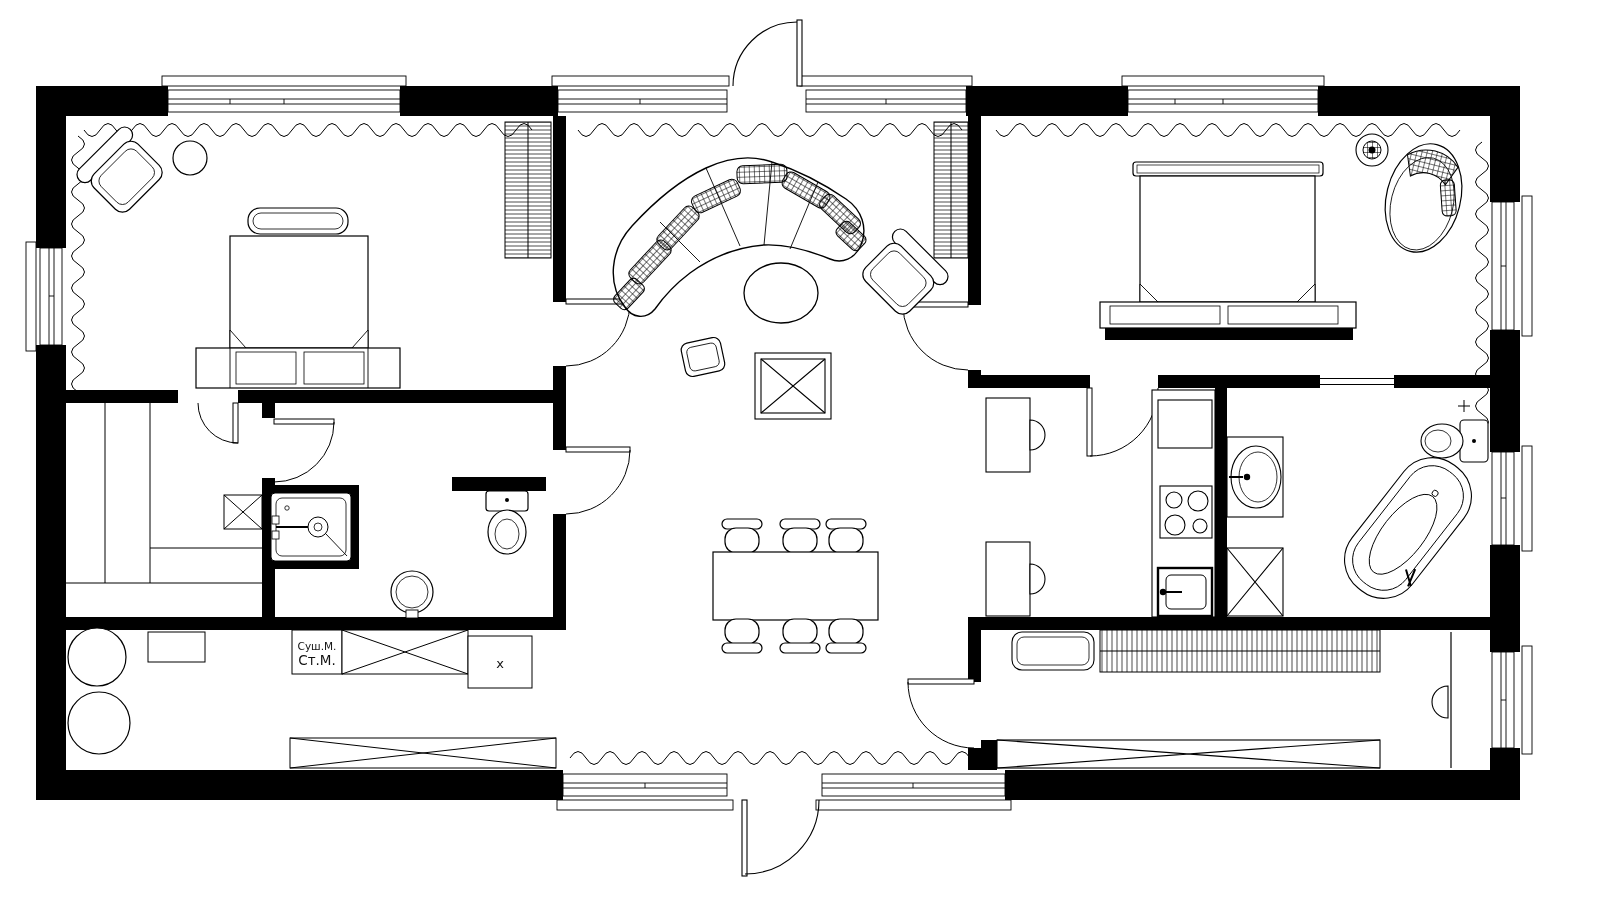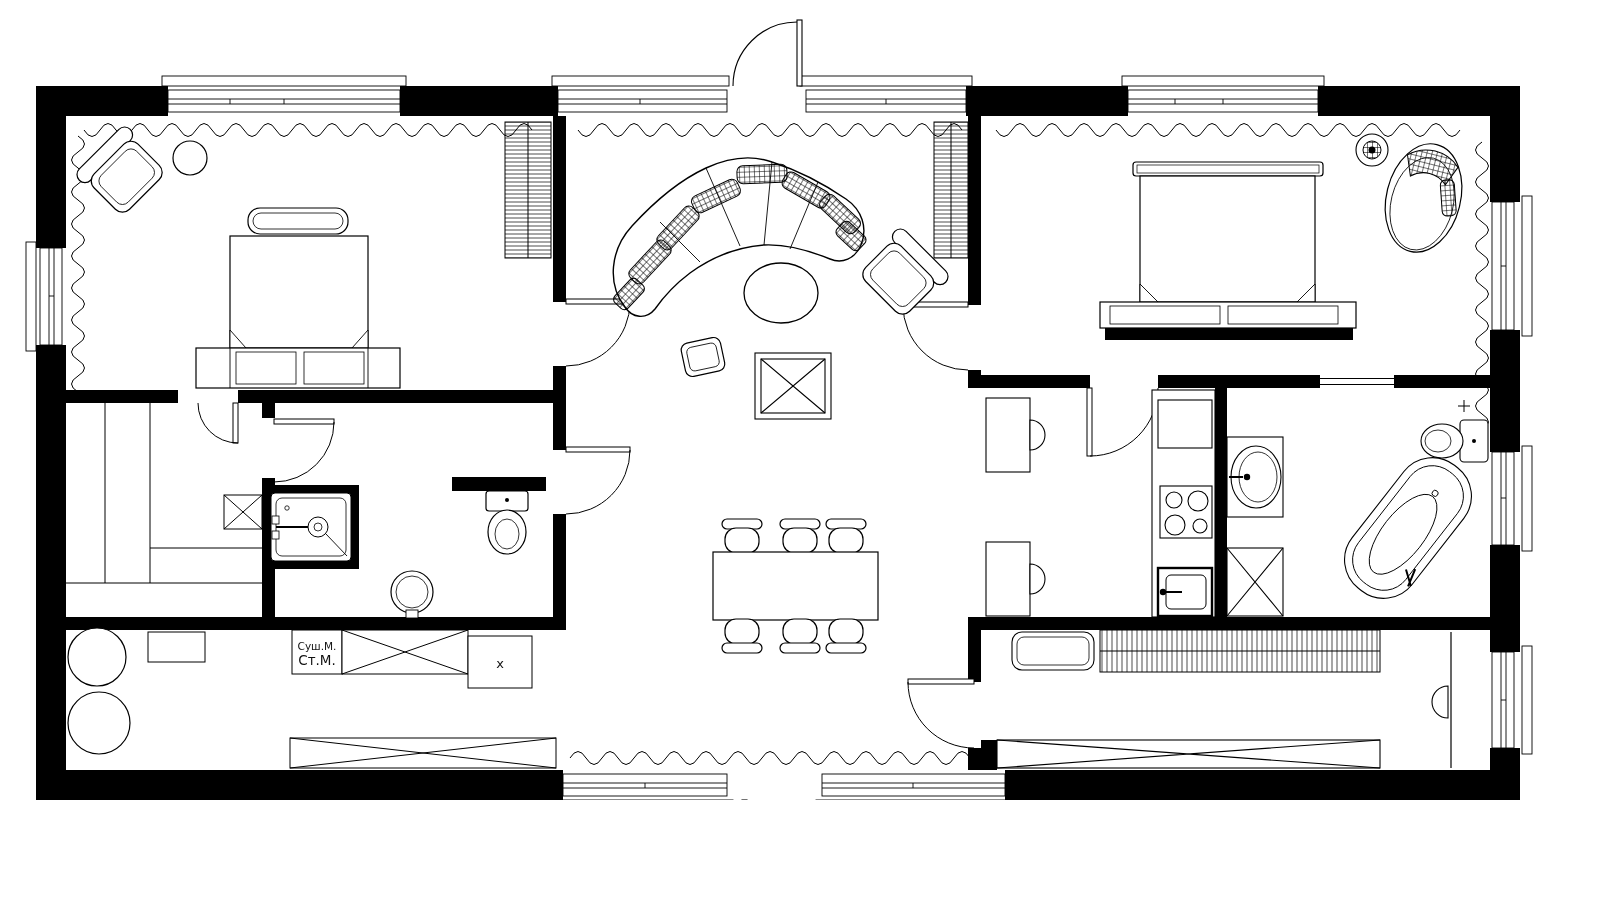--- a/index.html
+++ b/index.html
@@ -1,16 +1,16 @@
 <!DOCTYPE html>
 <html style="--background: #ffffff; --walls: #000000;"><head>
 <meta charset="utf-8">
 <style>
   html,body{margin:0;padding:0;background:#fff;}
-  .stage{width:1600px;height:800px;position:relative;background:var(--background,#fff);overflow:hidden;}
+  .stage{width:1600px;height:904px;position:relative;background:var(--background,#fff);overflow:hidden;}
   svg{display:block;}
   text.lbl{font-family:"DejaVu Sans","Liberation Sans",sans-serif;fill:#111;}
 </style>
 </head>
 <body>
 
 <div class="stage">
 <svg viewBox="0 0 1600 904" width="1600" height="904" xmlns="http://www.w3.org/2000/svg">
   <defs>
     <pattern id="ph" width="4" height="4" patternUnits="userSpaceOnUse">

